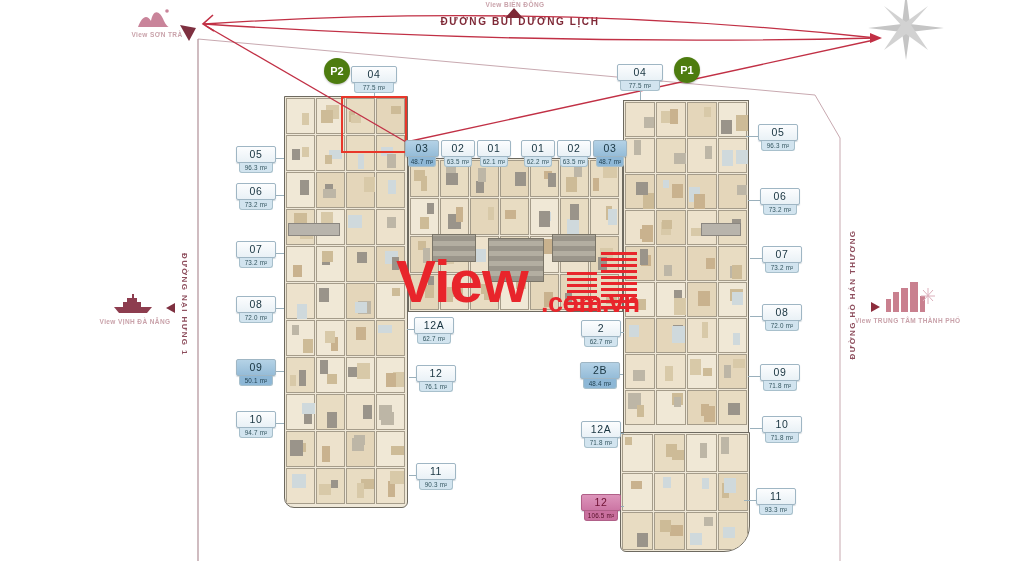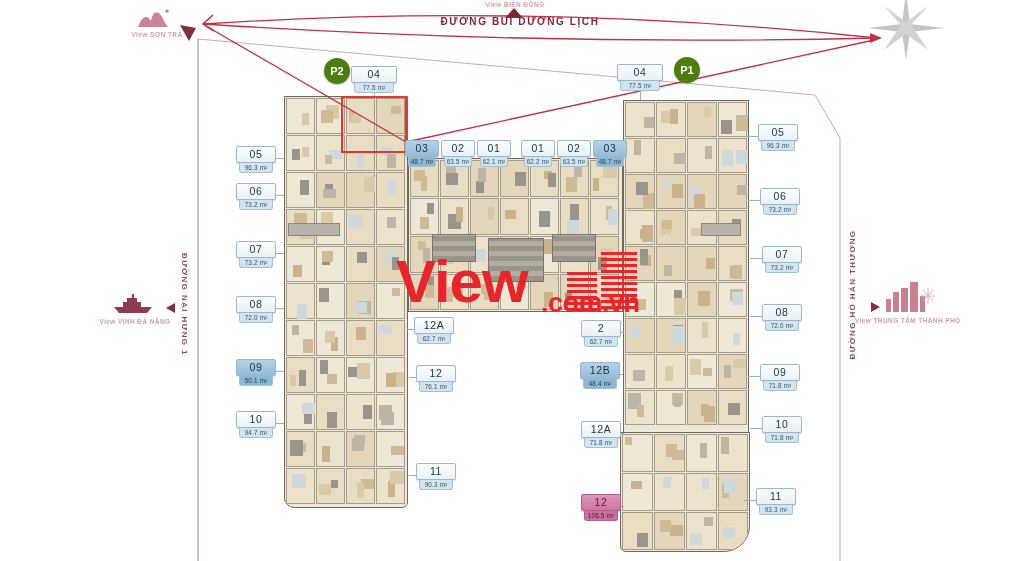--- a/index.html
+++ b/index.html
@@ -530,21 +530,21 @@
         <div class="num">11</div>
         <div class="area">90.3 m²</div>
       </div>
       <div class="tick" style="top: 475px; width: 7px; left: 409px;"></div>
       <div class="ulabel " style="left: 581px; top: 320px; width: 40px;">
         <div class="num">2</div>
         <div class="area">62.7 m²</div>
       </div>
       <div class="tick" style="top: 332px; width: 3px; left: 621px;"></div>
       <div class="ulabel blue" style="left: 580px; top: 362px; width: 40px;">
-        <div class="num">12B</div>
+        <div class="num">2B</div>
         <div class="area">48.4 m²</div>
       </div>
       <div class="tick" style="top: 374px; width: 3px; left: 620px;"></div>
       <div class="ulabel " style="left: 581px; top: 421px; width: 40px;">
         <div class="num">12A</div>
         <div class="area">71.8 m²</div>
       </div>
       <div class="tick" style="top: 433px; width: 3px; left: 621px;"></div>
       <div class="ulabel pink" style="left: 581px; top: 494px; width: 40px;">
         <div class="num">12</div>

